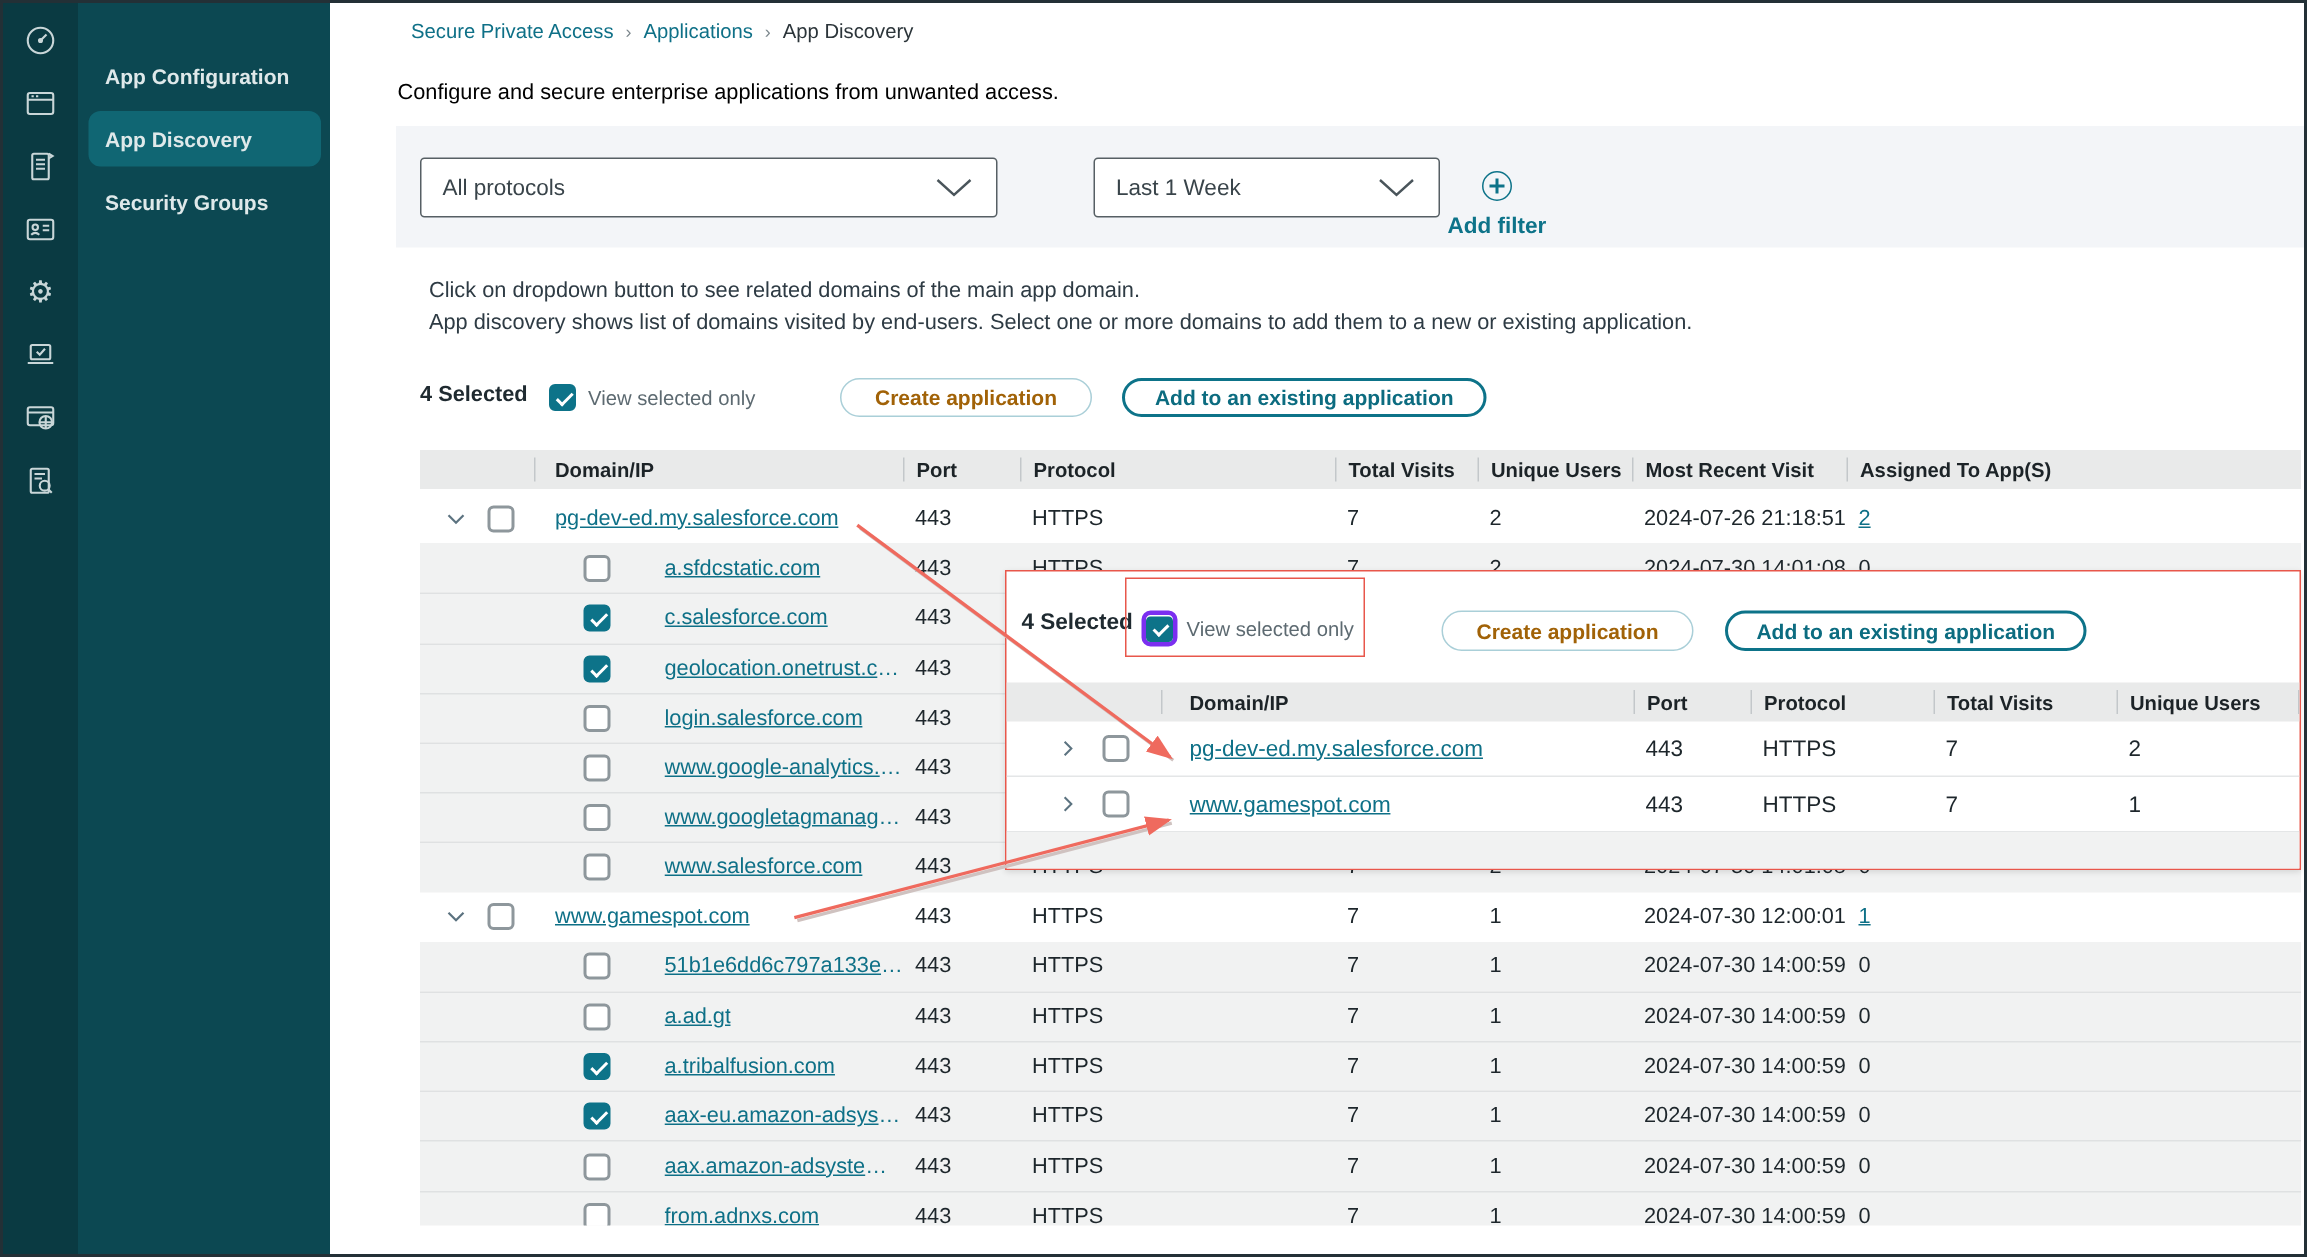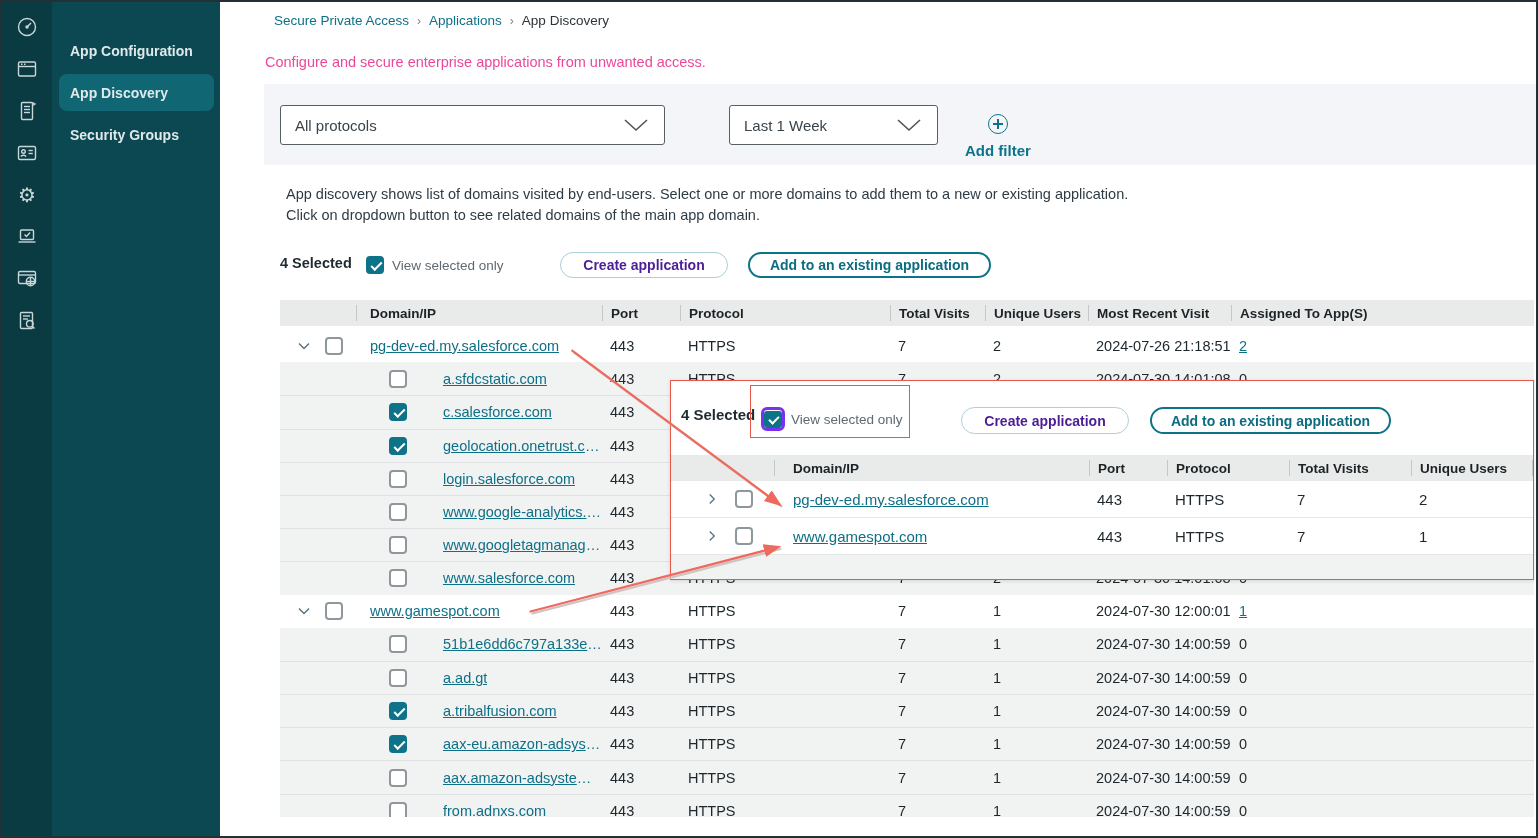--- a/index.html
+++ b/index.html
@@ -22,42 +22,42 @@
   .subnav{ position:absolute; left:50px; top:0; bottom:0; width:168px; background:var(--panel);}
   .snav-item{ position:absolute; left:7px; right:6px; height:30px; display:flex; align-items:center; padding-left:11px; color:#dfe9ea; font-size:14px; font-weight:700; cursor:pointer; border-radius:8px;}
   .snav-item.sel{ background:var(--panel-sel); height:37px;}
 
   
   .content{ position:absolute; left:258px; top:0; right:0; bottom:0; background:#fff; overflow:hidden;}
   .breadcrumb{ position:absolute; left:14px; top:11px; font-size:13.5px; display:flex; align-items:center; gap:8px;}
   .breadcrumb .bclink{ color:var(--link); cursor:pointer;text-align:center;}
   .breadcrumb .bccur{ color:#2c353a;}
   .breadcrumb .bcsep{ color:#7c878d; font-size:12px;}
-  .desc{ position:absolute; left:5px; top:52px; font-size:14.5px; color:#ec4899;}
+  .desc{ position:absolute; left:5px; top:52px; font-size:14.5px; color:#000000;}
 
   .filterbar{ position:absolute; left:4px; right:0; top:82px; height:81px; background:var(--filter-bg);}
   .dd{ position:absolute; top:21px; height:40px; background:#fff; border:1px solid #565f64; border-radius:3px; display:flex; align-items:center; justify-content:space-between; padding:0 14px; font-size:15px; color:#39444a; cursor:pointer;}
   .dd1{ left:16px; width:385px;}
-  .dd2{ left:465px; width:209px;}
+  .dd2{ left:465px; width:231px;}
   .addfilter{ position:absolute; left:701px; top:30px; display:flex; align-items:center; gap:8px; color:var(--teal); font-size:15px; font-weight:700; cursor:pointer;flex-direction:column;}
   .pluscirc{ width:20px; height:20px; border:1.6px solid var(--teal); border-radius:50%; position:relative;}
   .pluscirc:before,.pluscirc:after{ content:""; position:absolute; background:var(--teal);}
   .pluscirc:before{ left:4px; right:4px; top:8px; height:1.6px;}
   .pluscirc:after{ top:4px; bottom:4px; left:8px; width:1.6px;}
 
   .info{ position:absolute; left:26px; top:182px; font-size:14.5px; color:#2e3b44; line-height:21px;}
 
   .selcount{ position:absolute; left:20px; top:253px; font-size:14.5px; font-weight:700; color:#1f2a30;}
   .sellabel{ position:absolute; left:132px; top:256px; font-size:13.5px; color:var(--muted);}
   .checkbox{ width:18px; height:18px; border:2px solid #8e979c; border-radius:4px; background:#fff; position:relative; cursor:pointer; flex:0 0 18px;}
   .checkbox.checked{ background:var(--teal); border-color:var(--teal);}
   .checkbox.checked:after{ content:""; position:absolute; left:3px; top:4px; width:9px; height:4px; border-left:2px solid #fff; border-bottom:2px solid #fff; transform:rotate(-45deg);}
   .selcb{ position:absolute; left:106px; top:254px;}
   .pill{ position:absolute; border-radius:14px; background:#fff; display:flex; align-items:center; justify-content:center; font-size:14px; font-weight:700; cursor:pointer; white-space:nowrap;}
-  .pill.disabled{ border:1.6px solid #aacfd8; color:#4c1d95; cursor:default;}
+  .pill.disabled{ border:1.6px solid #aacfd8; color:#a16207; cursor:default;}
   .pill.primary{ border:2px solid #0d7389; color:#0c6c80;}
   .pill-create{ left:300px; top:250px; width:168px; height:26px;}
   .pill-add{ left:488px; top:250px; width:243px; height:26px;}
 
   
   .table{ position:absolute; left:20px; right:2px; top:298px;}
   .grid{ display:grid; grid-template-columns:322px 78px 210px 95px 103px 143px 1fr; align-items:center;}
   .thead{ height:26px; background:var(--header-bg); font-size:13.5px; font-weight:700; color:#1c2327;}
   .thead .hcell{ padding-left:8px; border-left:1px solid #c3c7ca; height:16px; display:flex; align-items:center; white-space:nowrap;}
   .thead .hlead{ border-left:none; position:relative; padding-left:90px;}
@@ -204,22 +204,22 @@
             <polyline points="3,4 14,14 25,4" fill="none" stroke="#4a555b" stroke-width="1.6"></polyline>
           </svg>
       </div>
       <div class="addfilter">
         <span class="pluscirc"></span>
         <span>Add filter</span>
       </div>
     </div>
 
     <div class="info">
+      <div>Click on dropdown button to see related domains of the main app domain.</div>
       <div>App discovery shows list of domains visited by end-users. Select one or more domains to add them to a new or existing application.</div>
-      <div>Click on dropdown button to see related domains of the main app domain.</div>
     </div>
 
     <div class="selcount">4 Selected</div>
     <div class="checkbox checked selcb"></div>
     <div class="sellabel">View selected only</div>
     <div class="pill disabled pill-create">Create application</div>
     <div class="pill primary pill-add">Add to an existing application</div>
 
     <div class="table">
       <div class="grid thead">

